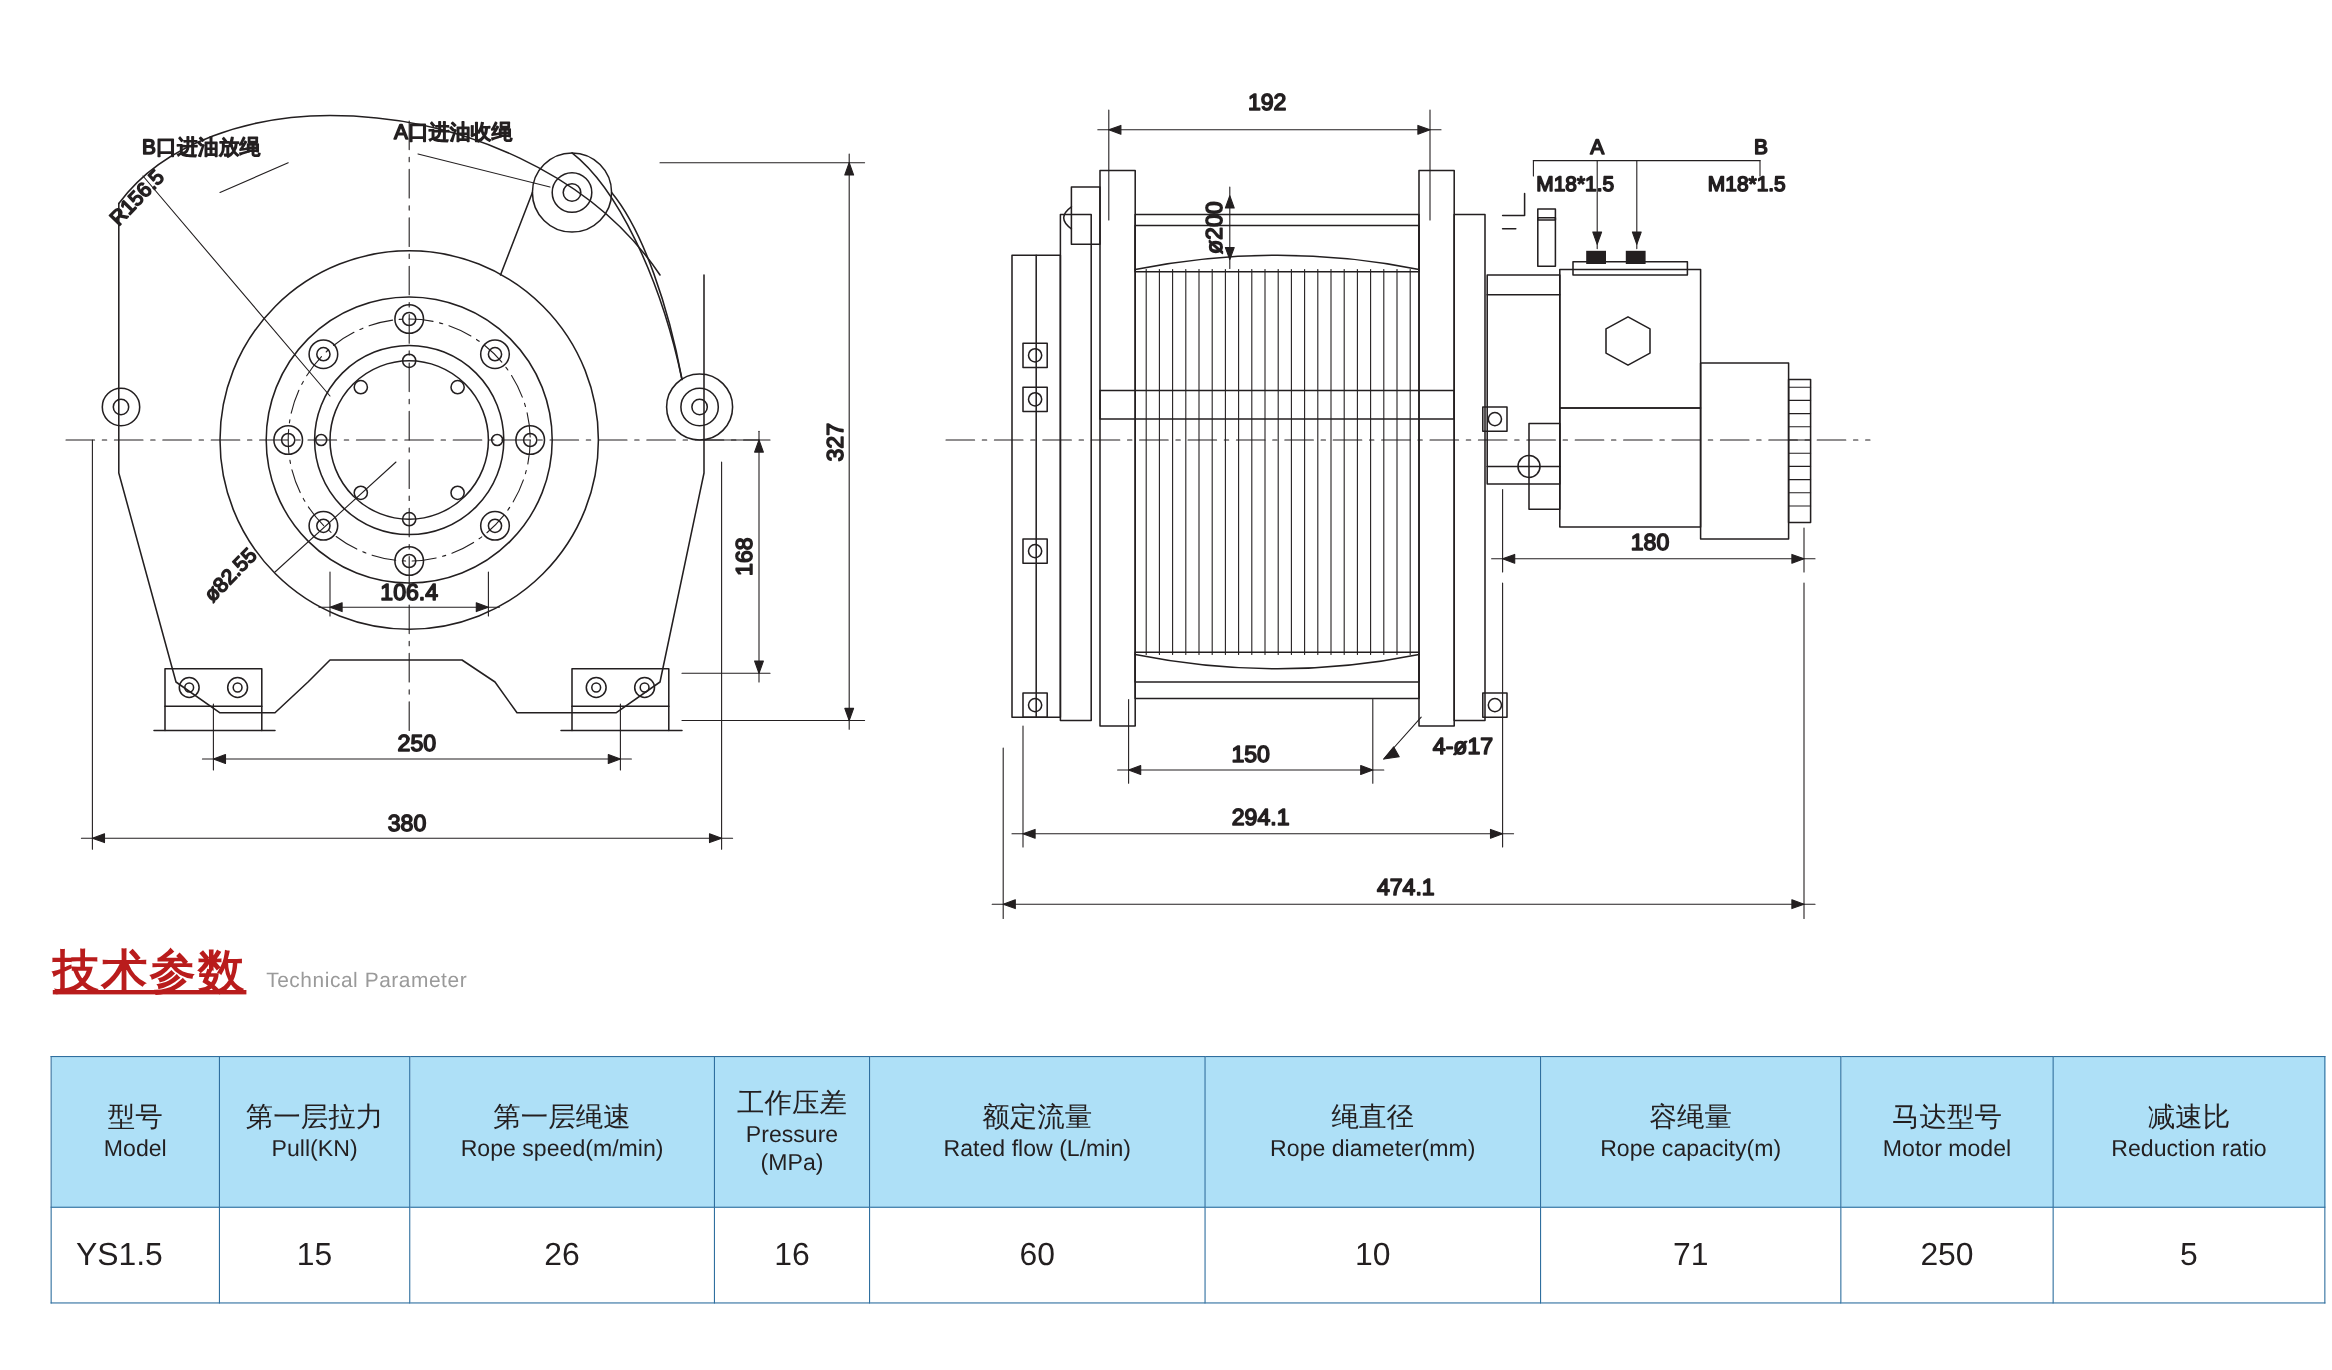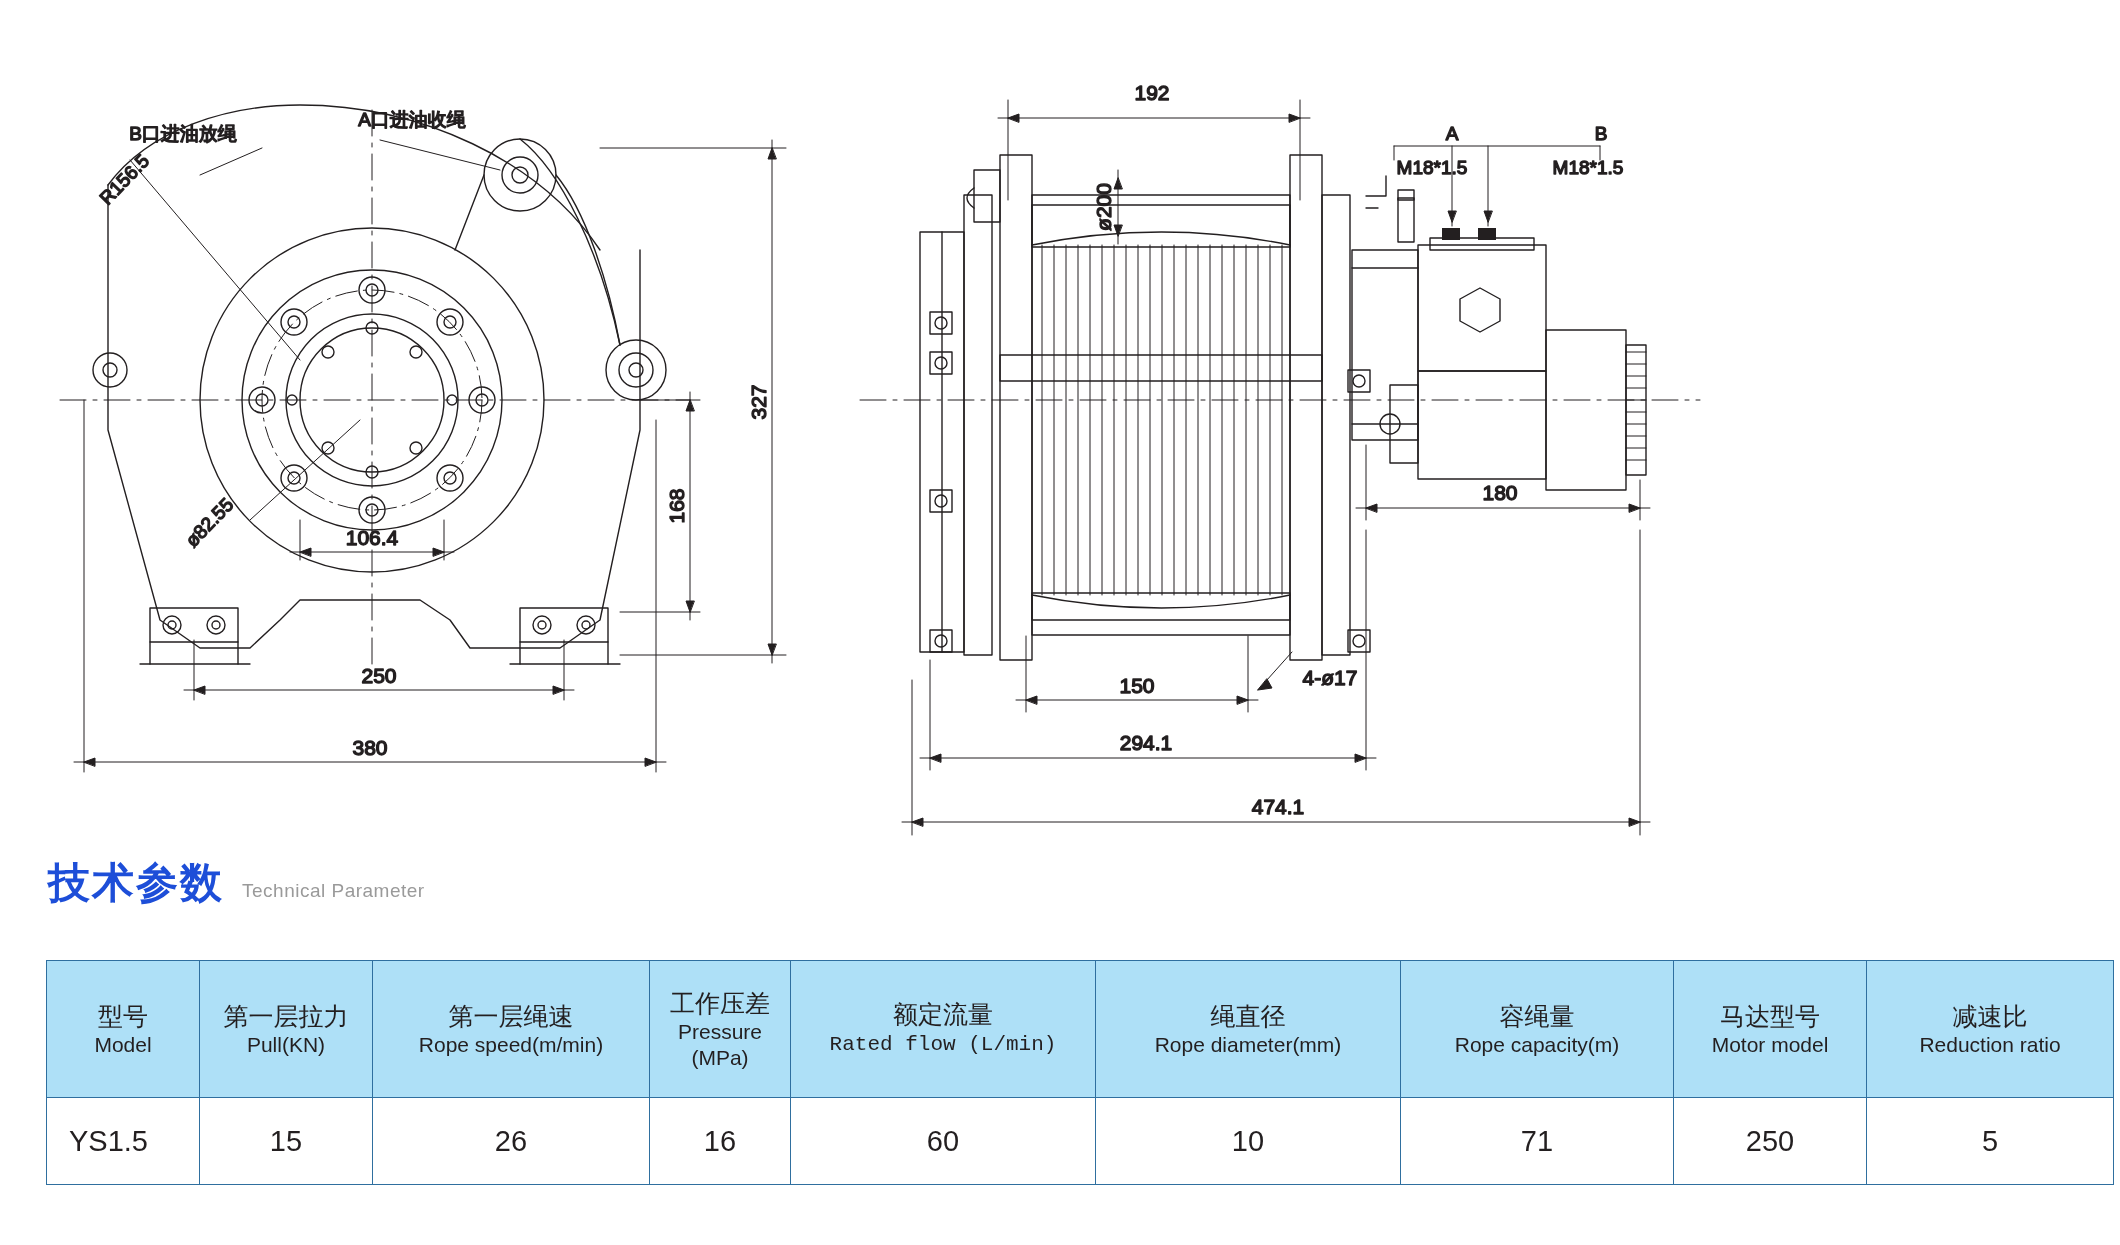--- a/index.html
+++ b/index.html
@@ -39,21 +39,22 @@
     left: 48px;
     top: 855px;
     display: flex;
     align-items: baseline;
     gap: 18px;
   }
   .heading .cn {
     font-size: 42px;
     font-weight: bold;
     letter-spacing: 2px;
-    color: #1d4ed8;
+    color: #b91c1c;
+    text-decoration: underline;
   }
   .heading .en {
     font-size: 19px;
     color: #9a9a9a;
     letter-spacing: 0.5px;
   }
 
   
   .param-table {
     position: absolute;
@@ -96,21 +97,21 @@
   .param-table tbody td.model {
     text-align: left;
     padding-left: 22px;
   }
 
   
   .c0 { width: 148px; }
   .c1 { width: 168px; }
   .c2 { width: 272px; }
   .c3 { width: 136px; }
-  .c4 { width: 300px; font-family: Liberation Mono, monospace; }
+  .c4 { width: 300px; }
   .c5 { width: 300px; }
   .c6 { width: 268px; }
   .c7 { width: 188px; }
   .c8 { width: 242px; }
 
   text { font-family: "Liberation Sans", sans-serif; fill: #231f20; }
   .dim { font-size: 21px; }
   .dimsm { font-size: 19px; }
   .lbl { font-size: 19px; }
 </style>

